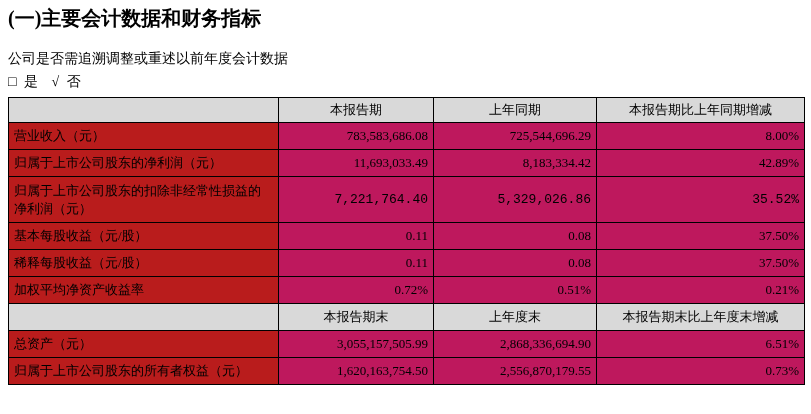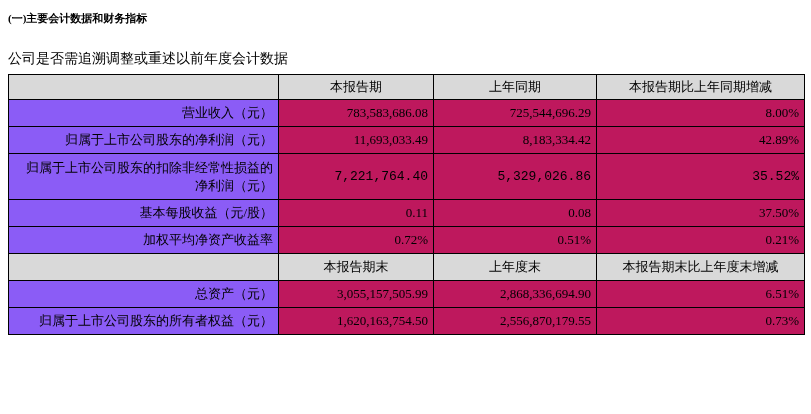--- a/index.html
+++ b/index.html
@@ -11,21 +11,21 @@
   }
   .page {
     position: relative;
     width: 811px;
     height: 414px;
     background: #ffffff;
     overflow: hidden;
   }
   .doc-title {
     margin: 8px 0 0 8px;
-    font-size: 11px;
+    font-size: 20px;
     font-weight: bold;
     line-height: 20px;
   }
   .question-line {
     margin: 22px 16px 0 8px;
     font-size: 14px;
     line-height: 17px;
   }
   .check-line {
     margin: 6px 0 0 8px;
@@ -41,22 +41,22 @@
     width: 796px;
     font-size: 13px;
   }
   table.fin td {
     border: 1px solid #000000;
     padding: 2px 5px;
     vertical-align: middle;
     overflow: hidden;
   }
   td.label-cell {
-    background: #8b5cf6;
-    text-align: right;
+    background: #b91c1c;
+    text-align: left;
   }
   td.header-cell {
     background: #d9d9d9;
     text-align: center;
   }
   td.num-cell {
     background: #be185d;
     text-align: right;
   }
   tr.r-std  { height: 27px; }
@@ -65,20 +65,26 @@
 </style>
 </head>
 <body>
 
 <div class="page">
 
   <div class="doc-title">(一)主要会计数据和财务指标</div>
 
   <div class="question-line">公司是否需追溯调整或重述以前年度会计数据</div>
 
+  <div class="check-line">
+    <span class="sym">□</span>
+    <span class="lbl">是</span>
+    <span class="sym">√</span>
+    <span class="lbl">否</span>
+  </div>
 
   <table class="fin">
     <colgroup>
       <col style="width:270px">
       <col style="width:155px">
       <col style="width:163px">
       <col style="width:208px">
     </colgroup>
     <tbody>
       <tr class="r-hdr">
@@ -110,20 +116,26 @@
       </tr>
 
 
       <tr class="r-std">
         <td class="label-cell">基本每股收益（元/股）</td>
         <td class="num-cell">0.11</td>
         <td class="num-cell">0.08</td>
         <td class="num-cell">37.50%</td>
       </tr>
 
+      <tr class="r-std">
+        <td class="label-cell">稀释每股收益（元/股）</td>
+        <td class="num-cell">0.11</td>
+        <td class="num-cell">0.08</td>
+        <td class="num-cell">37.50%</td>
+      </tr>
 
       <tr class="r-std">
         <td class="label-cell">加权平均净资产收益率</td>
         <td class="num-cell">0.72%</td>
         <td class="num-cell">0.51%</td>
         <td class="num-cell">0.21%</td>
       </tr>
 
       <tr class="r-std">
         <td class="header-cell"></td>

